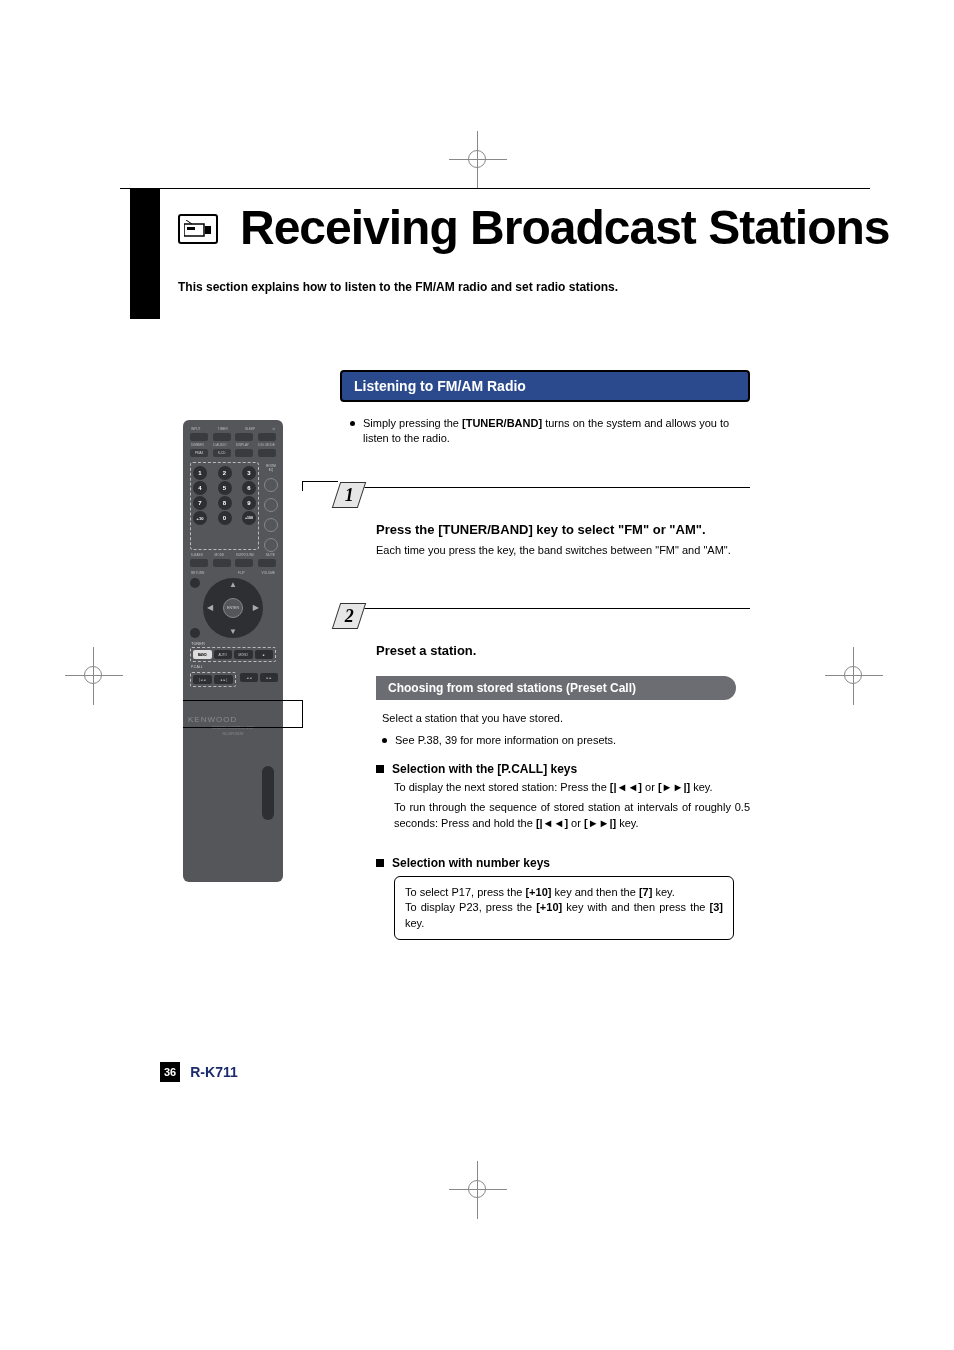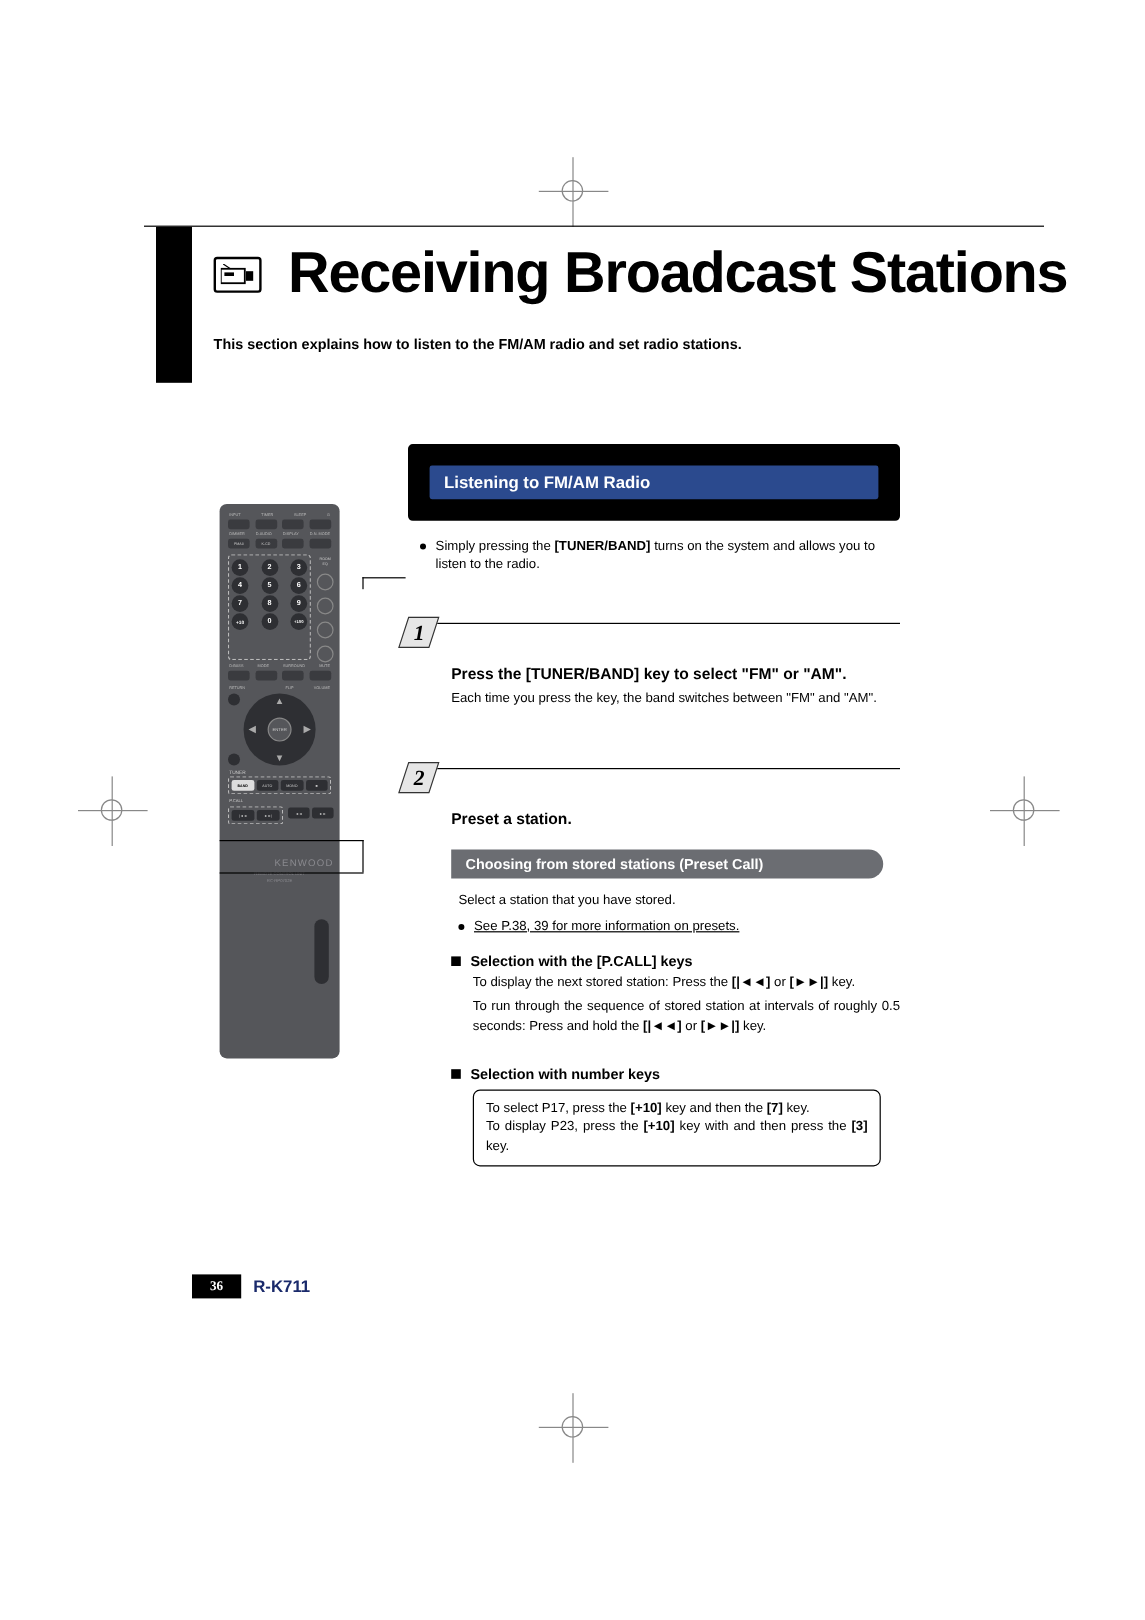--- a/index.html
+++ b/index.html
@@ -86,34 +86,34 @@
   .rwheel { position:relative; width:60px; height:60px; margin:3px auto; }
   .rwheel .ring{position:absolute;inset:0;border-radius:50%;background:#2e2f33;}
   .rwheel .ctr{position:absolute;inset:20px;border-radius:50%;background:#55565a;border:1px solid #888;display:flex;align-items:center;justify-content:center;font-size:3.5px;color:#ccc;}
   .rwheel .arrow{position:absolute;color:#aaa;font-size:8px;}
   .rvol{position:absolute;right:4px;top:188px;width:12px;height:54px;background:#2e2f33;border-radius:6px;}
   .tuner-lbl{font-size:4px;color:#ccc;margin-left:3px;}
   .tuner-dash{border:1px dashed #bbb;margin:1px 2px;padding:2px;border-radius:2px;display:flex;gap:2px;}
   .tbtn{flex:1;height:9px;background:#2e2f33;border-radius:2px;display:flex;align-items:center;justify-content:center;font-size:3px;color:#ccc;}
   .pcall-dash{border:1px dashed #bbb;margin:3px 2px 2px;padding:2px 2px 2px 2px;border-radius:2px;display:flex;gap:2px;width:48px;}
   .pcall-lbl{font-size:3.5px;color:#ccc;margin:3px 0 0 3px;}
-  .brand{ text-align:right;color:#8a8a8f;font-size:8px;letter-spacing:1px;margin-top:26px;}
+  .brand{ text-align:left;color:#8a8a8f;font-size:8px;letter-spacing:1px;margin-top:26px;}
   .brand2{ text-align:center;color:#8a8a8f;font-size:3.5px;margin-top:2px;}
 
   
   .callout-h { position:absolute; background:#000; height:1px; }
   .callout-v { position:absolute; background:#000; width:1px; }
 
   
   .content { position:absolute; left:340px; top:370px; width:410px; }
   .bluebar {
     background:#000;
     border:2px solid #000;
     border-radius:4px;
-    padding:16px;
+    padding:0;
     margin-bottom:14px;
   }
   .bluebar-inner{
     background:#2b4a8e;
     border-radius:2px;
     padding:6px 12px;
     color:#fff;
     font-weight:700;
     font-size:14px;
   }
@@ -143,21 +143,21 @@
   .sqhead{ font-weight:700;font-size:12px;}
   .indent{ margin-left:18px;font-size:11px;line-height:1.45;margin-top:4px;text-align:justify;}
   .boxed{ border:1px solid #000;border-radius:6px;padding:8px 10px;font-size:11px;line-height:1.4;margin-left:18px;margin-top:6px;width:340px;text-align:justify;}
   .boxed b,.indent b,.bullet-row b,.step-text b{font-weight:700;}
 
   
   .footer{
     position:absolute;left:160px;bottom:268px;
     display:flex;align-items:center;gap:10px;
   }
-  .pg-blk{background:#000;color:#fff;font-weight:700;font-size:11px;padding:4px 15px;font-family:Liberation Serif, serif;}
+  .pg-blk{background:#000;color:#fff;font-weight:700;font-size:11px;padding:4px 4px;}
   .model{font-size:14px;font-weight:700;color:#1a2a6b;}
 </style>
 </head>
 <body>
 
 <div class="page">
 
   <div class="crop-circle crop-top"></div>
   <div class="crop-circle crop-left"></div>
   <div class="crop-circle crop-right"></div>
@@ -320,21 +320,21 @@
     <div class="step-rule" style="margin-top:50px;"></div>
     <div class="step-block">
       <div class="step-num">
           <span>2</span>
         </div>
       <div class="step-body">
         <div class="step-head">Preset a station.</div>
 
         <div class="graybar">Choosing from stored stations (Preset Call)</div>
         <div class="subtext">Select a station that you have stored.</div>
-        <div class="bullet-row" style="margin-left:6px;margin-top:6px;text-decoration:underline;">
+        <div class="bullet-row" style="margin-left:6px;margin-top:6px;">
           <div class="bullet-dot"></div>
           <div>See P.38, 39 for more information on presets.</div>
         </div>
 
         <div class="sqrow">
           <div class="sq"></div>
           <div class="sqhead">Selection with the [P.CALL] keys</div>
         </div>
         <div class="indent">
           <span>To display the next stored station: Press the </span><b>[|◄◄]</b><span> or </span><b>[►►|]</b><span> key.</span>

